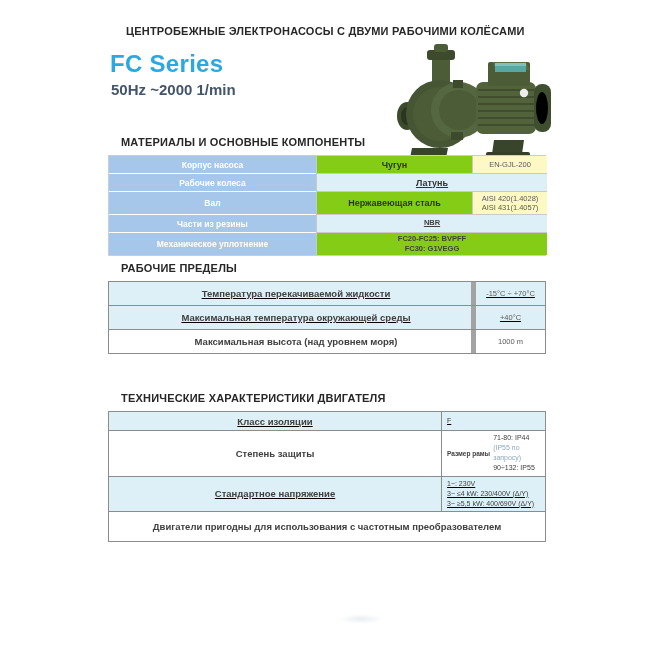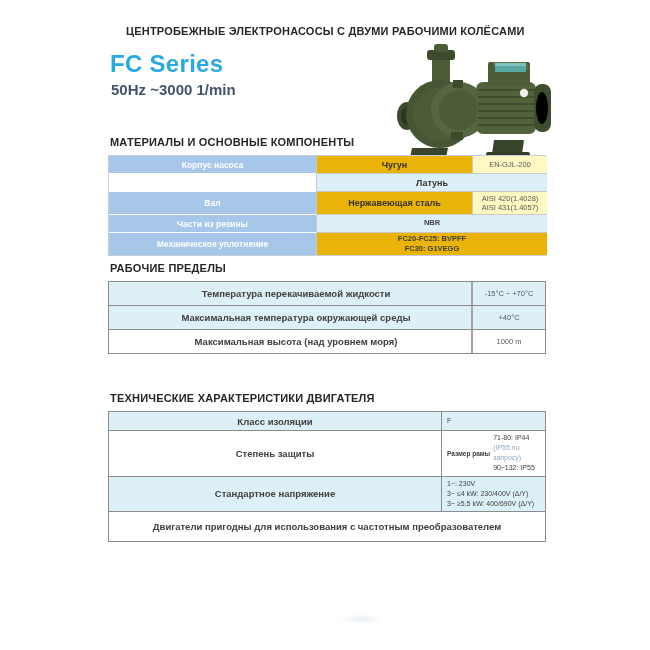--- a/index.html
+++ b/index.html
@@ -18,56 +18,56 @@
     font-size:24px; font-weight:bold; color:#29a9e1; letter-spacing:0.3px;
   }
   .series-sub {
     position:absolute; left:111px; top:81px;
     font-size:15px; font-weight:bold; color:#44546a;
   }
   .pump-wrap { position:absolute; left:396px; top:36px; width:170px; height:126px; }
 
   
   .section { position:absolute; left:108px; width:438px; }
-  .section-title { font-size:11px; font-weight:bold; color:#272727; margin:0 0 7px 2px; letter-spacing:0.2px; }
+  .section-title { font-size:11px; font-weight:bold; color:#272727; margin:0 0 7px 13px; letter-spacing:0.2px; }
 
   
   .mat-table { display:grid; grid-template-columns:207px 156px 75px; border:1px solid #c3cfdd; }
   .mat-label {
     background:#a6c7e9; color:#ffffff; font-size:8.5px; font-weight:bold;
     display:flex; align-items:center; justify-content:center; text-align:center;
     border-bottom:1px solid #ffffff;
   }
   .mat-table > div { min-height:17px; }
   .mat-val {
     display:flex; align-items:center; justify-content:center; text-align:center;
     font-size:9px; font-weight:bold; color:#333333;
-    border-bottom:1px solid #c9c9c9; border-left:1px solid #c9c9c9; background:#eab308;
+    border-bottom:1px solid #c9c9c9; border-left:1px solid #c9c9c9; background:#84cc16;
   }
   .mat-code {
     display:flex; flex-direction:column; align-items:center; justify-content:center; text-align:center;
     font-size:7.5px; color:#595959; font-weight:normal;
     border-bottom:1px solid #c9c9c9; border-left:1px solid #c9c9c9; background:#fef9c3;
   }
   .mat-span2 { grid-column:2 / 4; }
-  .bg-lblue { background:#def0f7 !important; }
+  .bg-lblue { background:#def0f7 !important;text-decoration:underline; }
   .mat-small { font-size:7.5px; color:#404040; font-weight:bold; flex-direction:column; line-height:1.35; }
   .tall { min-height:22px !important; }
 
   
   .lim-table { border:1px solid #8c8c8c; }
   .lim-row { display:grid; grid-template-columns:362px 74px; border-bottom:1px solid #8c8c8c; }
   .lim-row:last-child { border-bottom:none; }
   .lim-label {
     min-height:23px; display:flex; align-items:center; justify-content:center; text-align:center;
     font-size:9.5px; font-weight:bold; color:#404040;margin-left:12px;
   }
   .lim-val {
     display:flex; align-items:center; justify-content:center; text-align:center;
-    font-size:7.5px; color:#595959; border-left:2px solid #a3a3a3;
+    font-size:7.5px; color:#595959; border-left:5px solid #a3a3a3;
   }
 
   
   .mot-table { border:1px solid #8c8c8c; }
   .mot-row { display:grid; grid-template-columns:332px 104px; border-bottom:1px solid #8c8c8c; }
   .mot-row:last-child { border-bottom:none; }
   .mot-label {
     display:flex; align-items:center; justify-content:center; text-align:center;
     font-size:9.5px; font-weight:bold; color:#404040; min-height:18px;
   }
@@ -90,21 +90,21 @@
     background:radial-gradient(ellipse at center, #e9eef2 0%, rgba(255,255,255,0) 70%);
   }
 </style>
 </head>
 <body>
 
 <div class="page">
 
   <div class="header-title">ЦЕНТРОБЕЖНЫЕ ЭЛЕКТРОНАСОСЫ С ДВУМИ РАБОЧИМИ КОЛЁСАМИ</div>
   <div class="series-title">FC Series</div>
-  <div class="series-sub">50Hz ~3000 1/min</div>
+  <div class="series-sub">50Hz ~2000 1/min</div>
 
   <div class="pump-wrap">
     <svg width="170" height="126" viewBox="0 0 170 126">
 
       <path d="M16 112 L52 112 L50 122 L14 122 Z" fill="#39452a"></path>
       <path d="M98 104 L128 104 L126 118 L96 118 Z" fill="#39452a"></path>
       <rect x="90" y="116" width="44" height="6" rx="2" fill="#333f26"></rect>
       <rect x="10" y="120" width="48" height="5" rx="2" fill="#333f26"></rect>
 
       <ellipse cx="11" cy="80" rx="10" ry="14" fill="#3d4a2c"></ellipse>
@@ -146,20 +146,21 @@
   </div>
 
   <div class="section" style="top:136px">
     <div class="section-title">МАТЕРИАЛЫ И ОСНОВНЫЕ КОМПОНЕНТЫ</div>
     <div class="mat-table">
 
       <div class="mat-label">Корпус насоса</div>
       <div class="mat-val">Чугун</div>
       <div class="mat-code">EN-GJL-200</div>
 
+      <div class="mat-label">Рабочие колеса</div>
       <div class="mat-val mat-span2 bg-lblue">Латунь</div>
 
       <div class="mat-label tall">Вал</div>
       <div class="mat-val tall">Нержавеющая сталь</div>
       <div class="mat-code tall">
         <span>AISI 420(1.4028)</span>
         <span>AISI 431(1.4057)</span>
       </div>
 
       <div class="mat-label">Части из резины</div>

